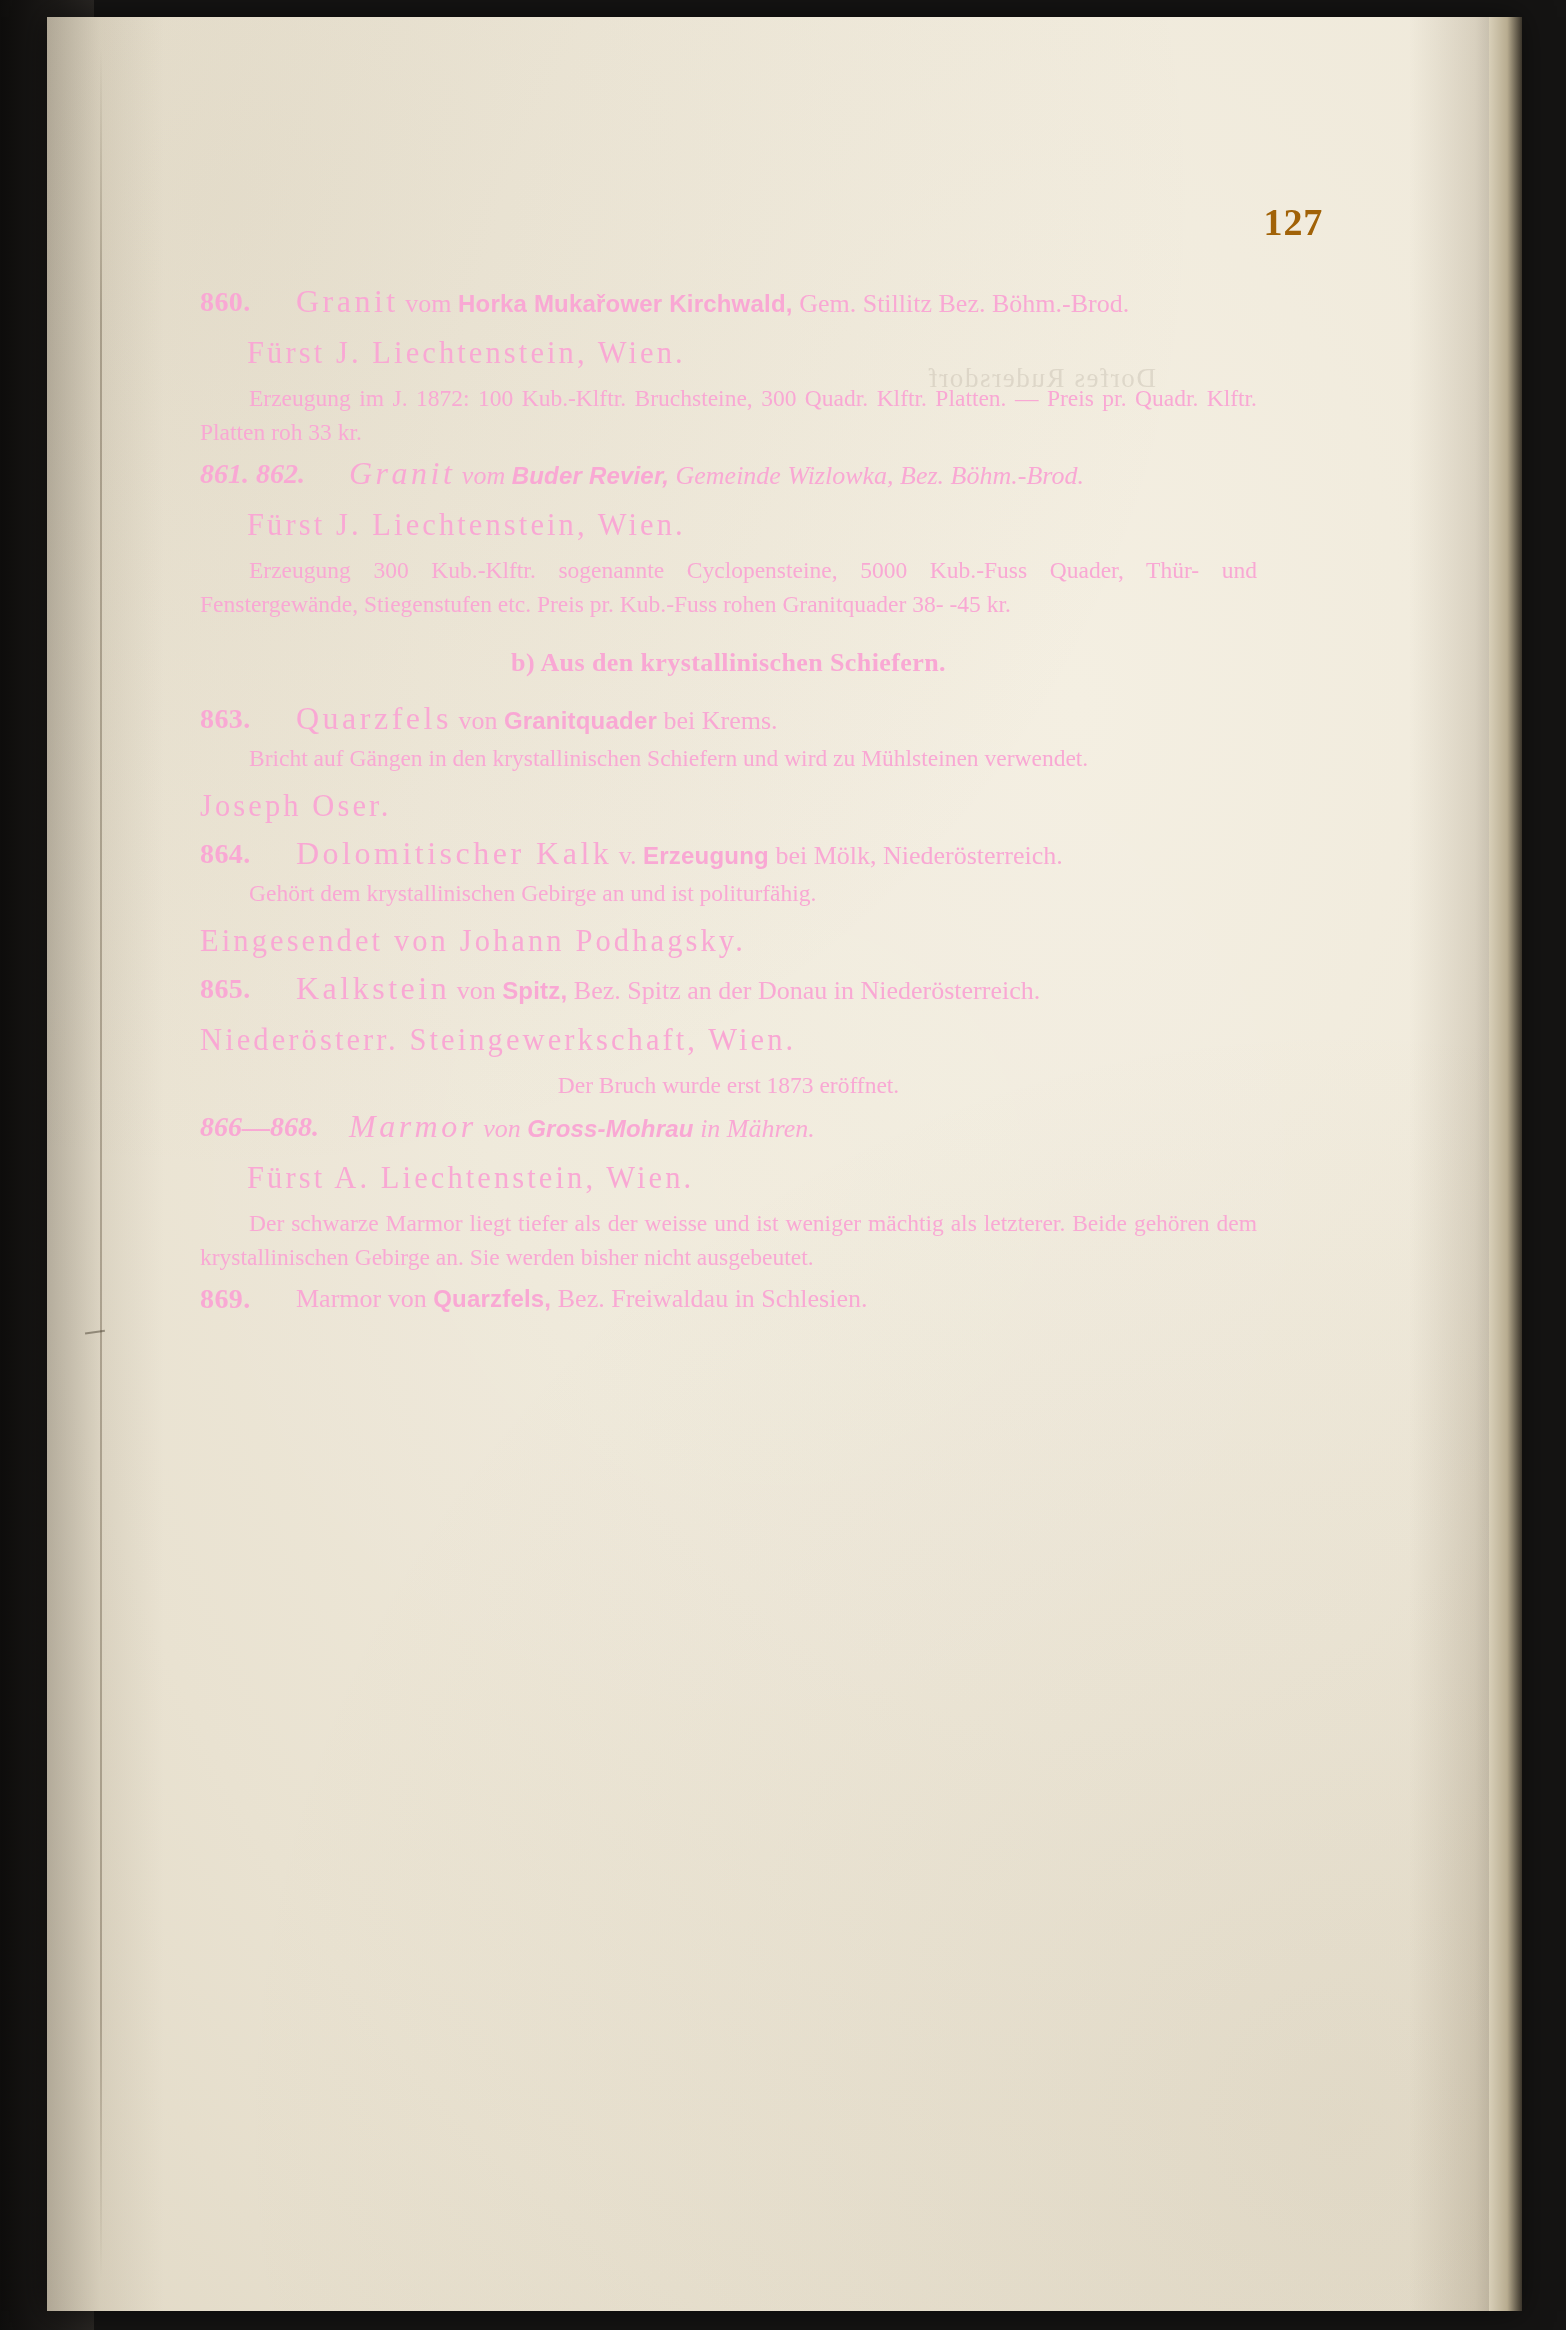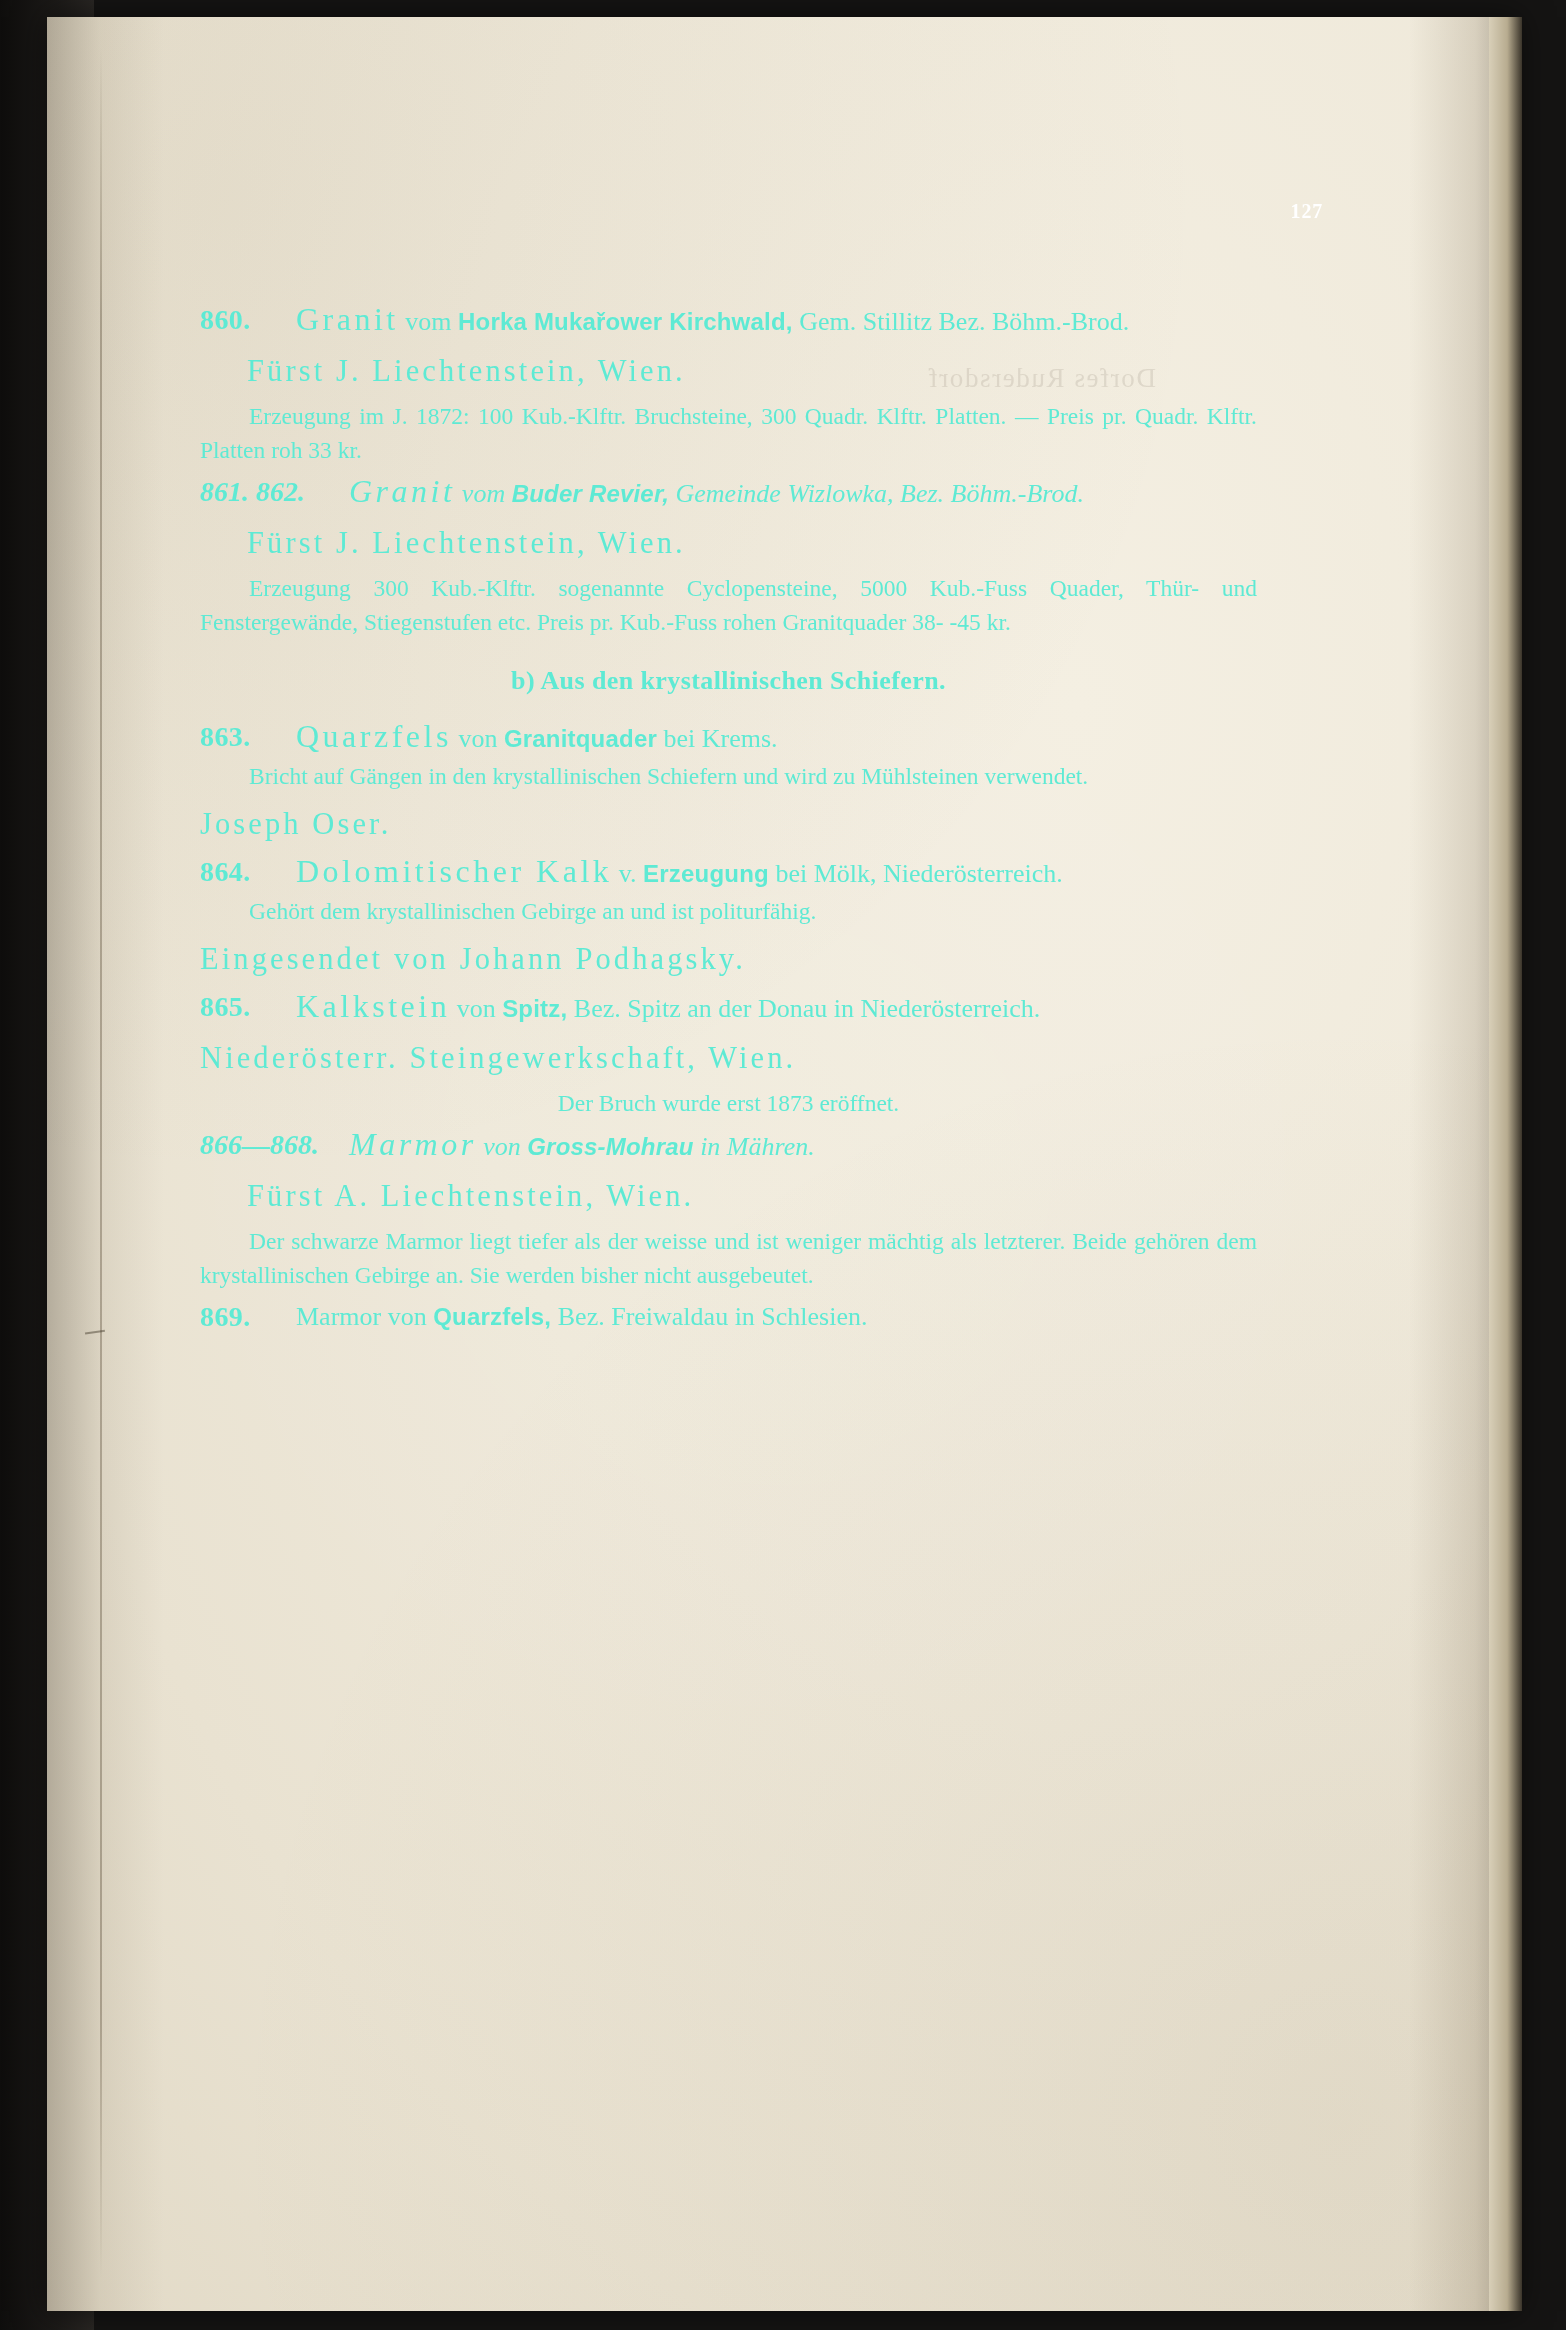--- a/index.html
+++ b/index.html
@@ -101,33 +101,33 @@
     transform: scaleX(-1);
     pointer-events: none;
     user-select: none;
   }
 
   
   .folio {
     position: absolute;
     right: 243px;
     top: 200px;
-    font-size: 20px;
-    font-weight: 700;
-    color: #ffffff;
+    font-size: 38px;
+    font-weight: 700;
+    color: #a16207;
     letter-spacing: 0.8px;
   }
 
   
   .textblock {
     position: absolute;
     left: 200px;
-    top: 300px;
+    top: 282px;
     width: 1057px;
-    color: #5eead4;
+    color: #f9a8d4;
   }
 
   .entry { margin: 0 0 3.1px 0; }
 
   
   .head {
     position: relative;
     padding-left: 96px;
     font-size: 26px;
     line-height: 39px;

